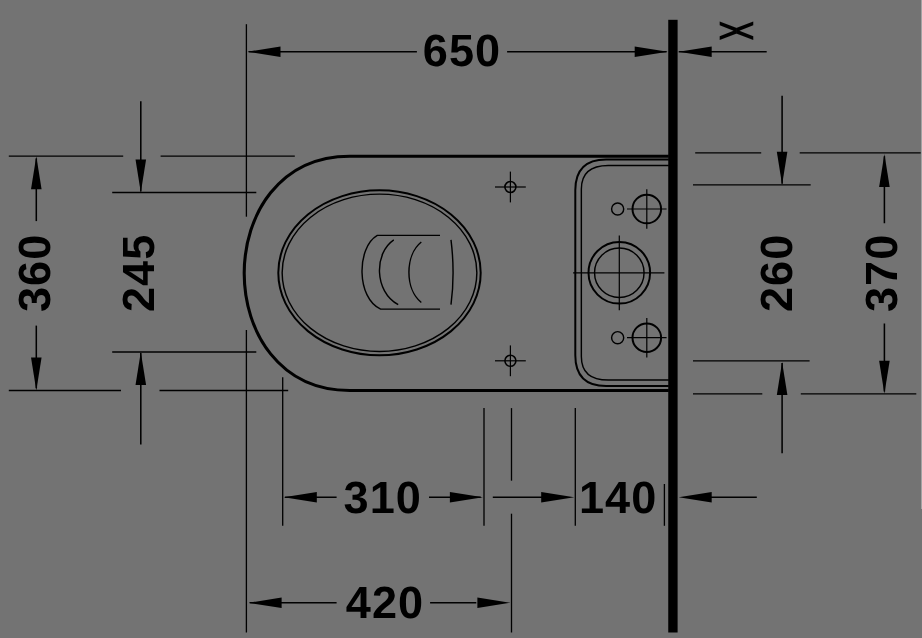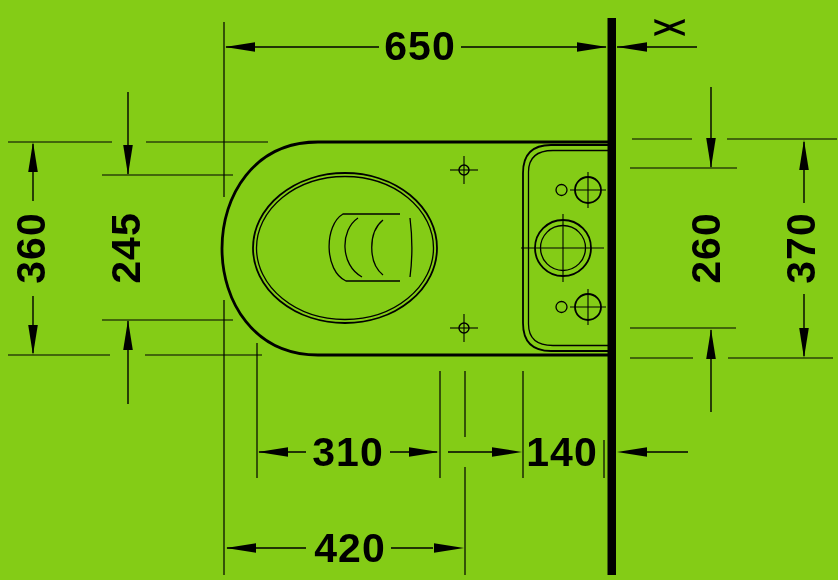--- a/index.html
+++ b/index.html
@@ -1,16 +1,16 @@
 <!DOCTYPE html>
 <html><head>
 <meta charset="utf-8">
 <style>
   html,body{margin:0;padding:0;background:#fff;}
-  .stage{width:838px;height:580px;position:relative;background:#84cc16;overflow:hidden;}
+  .stage{width:838px;height:580px;position:relative;background:#737373;overflow:hidden;}
   svg{display:block;}
   text{font-family:"Liberation Sans",sans-serif;font-weight:bold;fill:#000;}
   .dimtxt{font-size:41px;letter-spacing:1px;}
   .walltxt{font-size:31px;letter-spacing:-3px;}
   .thin{stroke:#000;stroke-width:1.2;fill:none;}
   .dim{stroke:#000;stroke-width:1.4;fill:none;}
   .outline{stroke:#000;stroke-width:2.8;fill:none;}
   .mid{stroke:#000;stroke-width:1.8;fill:none;}
   .lite{stroke:#000;stroke-width:1.3;fill:none;}
   .hair{stroke:#000;stroke-width:1.1;fill:none;}

